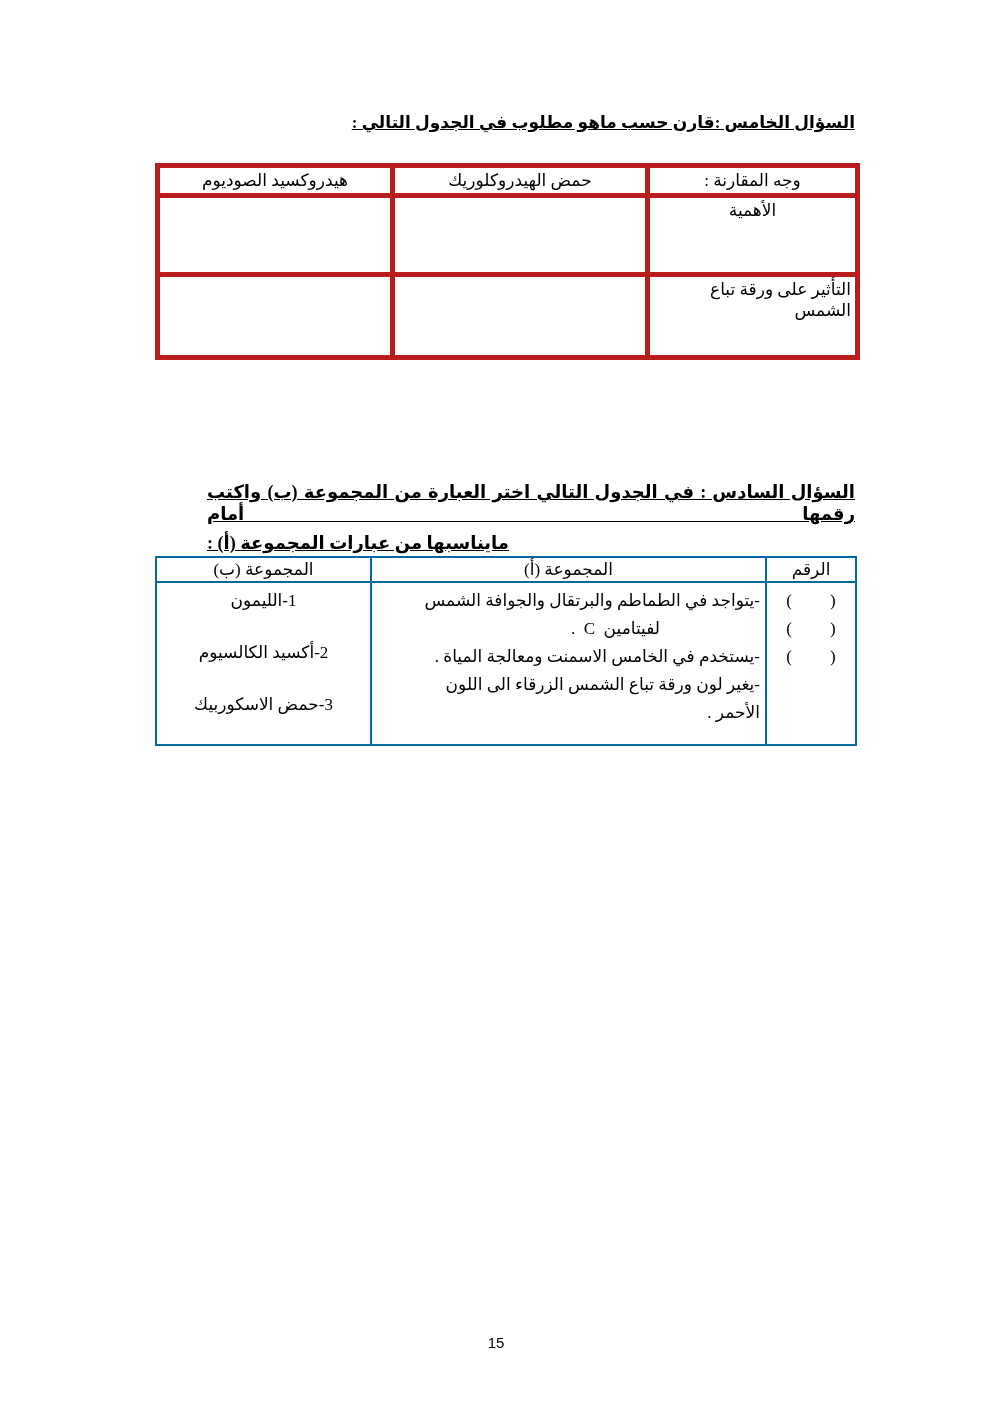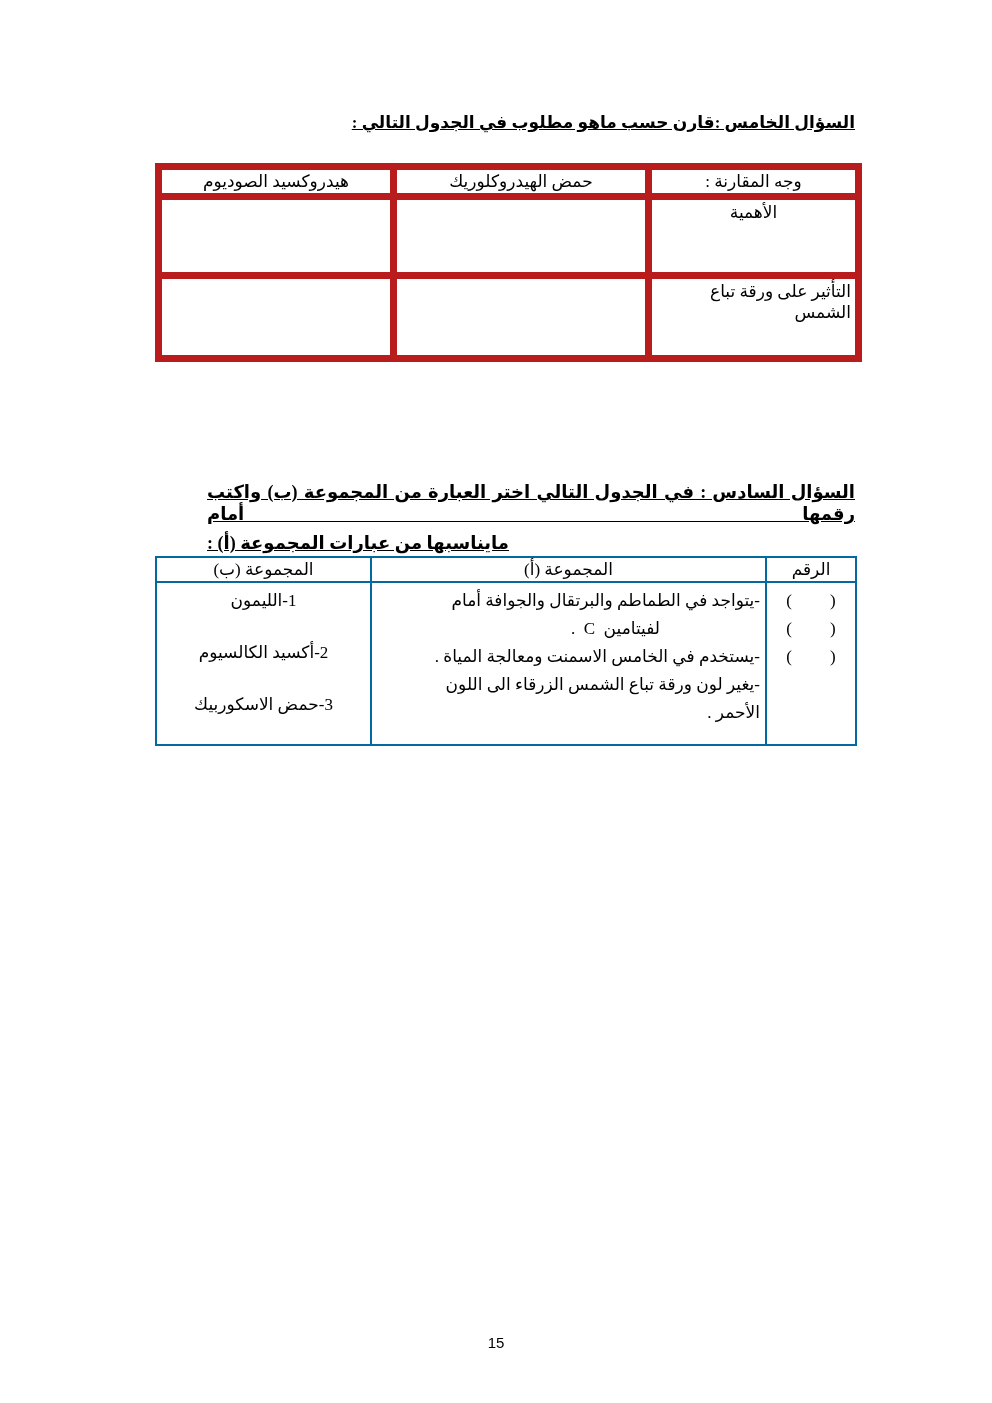--- a/index.html
+++ b/index.html
@@ -22,21 +22,21 @@
       text-decoration: underline;
       white-space: nowrap;
     }
     .q5-table {
       position: absolute; top: 163px; left: 155px;
       width: 700px;
       border-collapse: collapse; table-layout: fixed;
       font-size: 17px;
     }
     .q5-table td {
-      border: 7px solid #b91c1c;
+      border: 5px solid #b91c1c;
       vertical-align: top;
       direction: rtl;
     }
     .q5-table tr.hdr td {
       height: 30px; text-align: center; vertical-align: middle;
     }
     .q5-table tr.r1 td { height: 79px; }
     .q5-table tr.r2 td { height: 83px; }
     .q5-table td.cmp-center { text-align: center; padding-top: 2px; }
     .q5-table td.cmp-right { text-align: right; padding: 2px 4px 0 4px; }
@@ -141,21 +141,21 @@
         <td>المجموعة (أ)</td>
         <td>المجموعة (ب)</td>
       </tr>
       <tr class="body">
         <td class="num-cell">
           <div class="num-line">(&nbsp;&nbsp;&nbsp;&nbsp;&nbsp;&nbsp;&nbsp;&nbsp;&nbsp;)</div>
           <div class="num-line">(&nbsp;&nbsp;&nbsp;&nbsp;&nbsp;&nbsp;&nbsp;&nbsp;&nbsp;)</div>
           <div class="num-line">(&nbsp;&nbsp;&nbsp;&nbsp;&nbsp;&nbsp;&nbsp;&nbsp;&nbsp;)</div>
         </td>
         <td class="ga-cell">
-          <div class="ga-line">-يتواجد في الطماطم والبرتقال والجوافة أمام</div>
+          <div class="ga-line">-يتواجد في الطماطم والبرتقال والجوافة الشمس</div>
           <div class="ga-line indent">لفيتامين  C  .</div>
           <div class="ga-line">-يستخدم في الخامس الاسمنت ومعالجة المياة .</div>
           <div class="ga-line">-يغير لون ورقة تباع الشمس الزرقاء الى اللون</div>
           <div class="ga-line">الأحمر .</div>
         </td>
         <td class="gb-cell">
           <div class="gb-item">1-الليمون</div>
           <div class="gb-item">2-أكسيد الكالسيوم</div>
           <div class="gb-item">3-حمض الاسكوربيك</div>
         </td>

